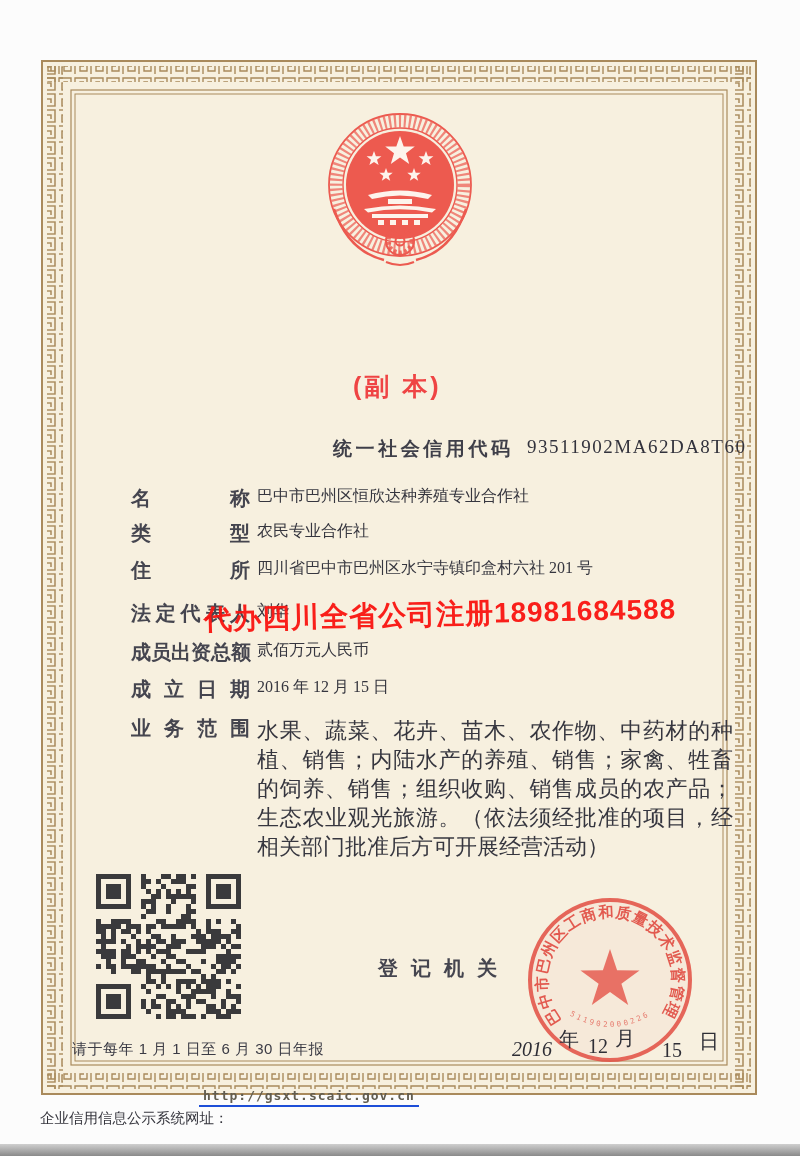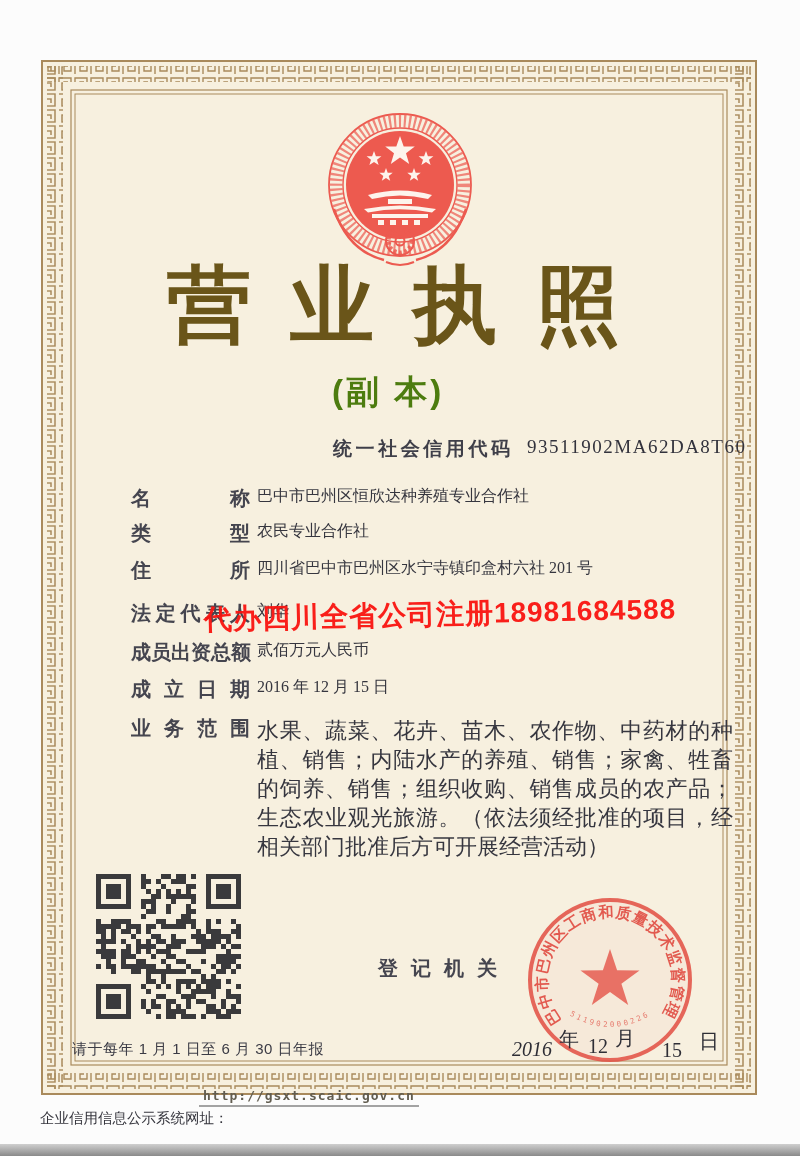--- a/index.html
+++ b/index.html
@@ -3,22 +3,22 @@
 <meta charset="utf-8">
 <style>
   html,body{margin:0;padding:0;}
   .page{position:relative;width:800px;height:1156px;background:#fcfcfc;overflow:hidden;
         font-family:"Liberation Sans",sans-serif;}
   
   .cert-paper{position:absolute;left:41px;top:60px;width:716px;height:1035px;}
   
   .title{position:absolute;left:167px;top:263px;font-size:84px;line-height:1;font-weight:900;
          letter-spacing:39px;color:#6a5519;white-space:nowrap;}
-  .subtitle{position:absolute;left:332px;top:370px;font-size:33px;font-weight:700;
-            letter-spacing:3px;color:#4d7c0f;white-space:nowrap;}
+  .subtitle{position:absolute;left:353px;top:370px;font-size:25px;font-weight:700;
+            letter-spacing:3px;color:#ef4444;white-space:nowrap;}
   
   .jc{display:flex;justify-content:space-between;}
   .credit-row{position:absolute;left:333px;top:436px;display:flex;align-items:flex-start;}
   .credit-label{width:177px;font-size:19px;font-weight:700;color:#3f3f49;}
   .credit-value{margin-left:17px;font-family:"Liberation Serif",serif;font-size:19px;
                 letter-spacing:1.5px;color:#33333d;white-space:nowrap;}
   .frow{position:absolute;left:131px;display:flex;align-items:flex-start;}
   .flabel{width:119px;flex:0 0 119px;font-size:20px;font-weight:600;color:#45454f;line-height:1.25;}
   .fvalue{margin-left:7px;font-family:"Liberation Serif",serif;font-size:16px;color:#36363f;
           line-height:1.25;white-space:nowrap;}
@@ -37,21 +37,21 @@
   .dp0{transform:translateY(7px);margin-right:2px;font-style:italic;}
   .dp1{transform:translateY(-3px);margin-right:4px;}
   .dp2{transform:translateY(4px);margin-right:2px;}
   .dp3{transform:translateY(-4px);margin-right:22px;}
   .dp4{transform:translateY(8px);margin-right:12px;}
   .dp5{transform:translateY(-1px);}
   .annual-note{position:absolute;left:72px;top:1040px;font-size:15px;color:#3b3b45;
                letter-spacing:.5px;white-space:nowrap;}
   .sys-url{position:absolute;left:199px;top:1088px;font-family:"DejaVu Sans Mono",monospace;
            font-size:13px;font-weight:700;color:#625d50;letter-spacing:1px;
-           border-bottom:2px solid #a3a3a3;padding:0 4px 2px 4px;z-index:5;white-space:nowrap;}
+           border-bottom:2px solid #1d4ed8;padding:0 4px 2px 4px;z-index:5;white-space:nowrap;}
   .footer-left{position:absolute;left:40px;top:1109px;font-family:"Liberation Serif",serif;
                font-size:14.5px;color:#35353d;white-space:nowrap;}
   .footer-right{position:absolute;left:494px;top:1108px;font-family:"Liberation Serif",serif;
                 font-size:14px;color:#35353d;white-space:nowrap;}
   .scan-shadow{position:absolute;left:0;top:1144px;width:800px;height:12px;
                background:linear-gradient(to bottom,#cfcfcf,#8a8a8a);}
   svg text{user-select:none;}
 </style>
 </head>
 <body>
@@ -104,21 +104,20 @@
     <g stroke="#ec5a50" fill="none">
       <circle cx="82" cy="128" r="14" stroke-width="2"></circle>
       <circle cx="82" cy="128" r="12" stroke-width="5" stroke-dasharray="3 2.6" opacity="0.85"></circle>
       <circle cx="82" cy="128" r="4.5" stroke-width="2"></circle>
       <path d="M16,96 Q30,138 66,147" stroke-width="2.4"></path>
       <path d="M148,96 Q134,138 98,147" stroke-width="2.4"></path>
       <path d="M68,149 Q82,155 96,149" stroke-width="2"></path>
     </g>
   </svg>
 
-  <div class="title">营业执照</div>
   <div class="subtitle">(副  本)</div>
 
   <div class="credit-row">
     <div class="credit-label jc">
         <span>统</span>
         <span>一</span>
         <span>社</span>
         <span>会</span>
         <span>信</span>
         <span>用</span>

